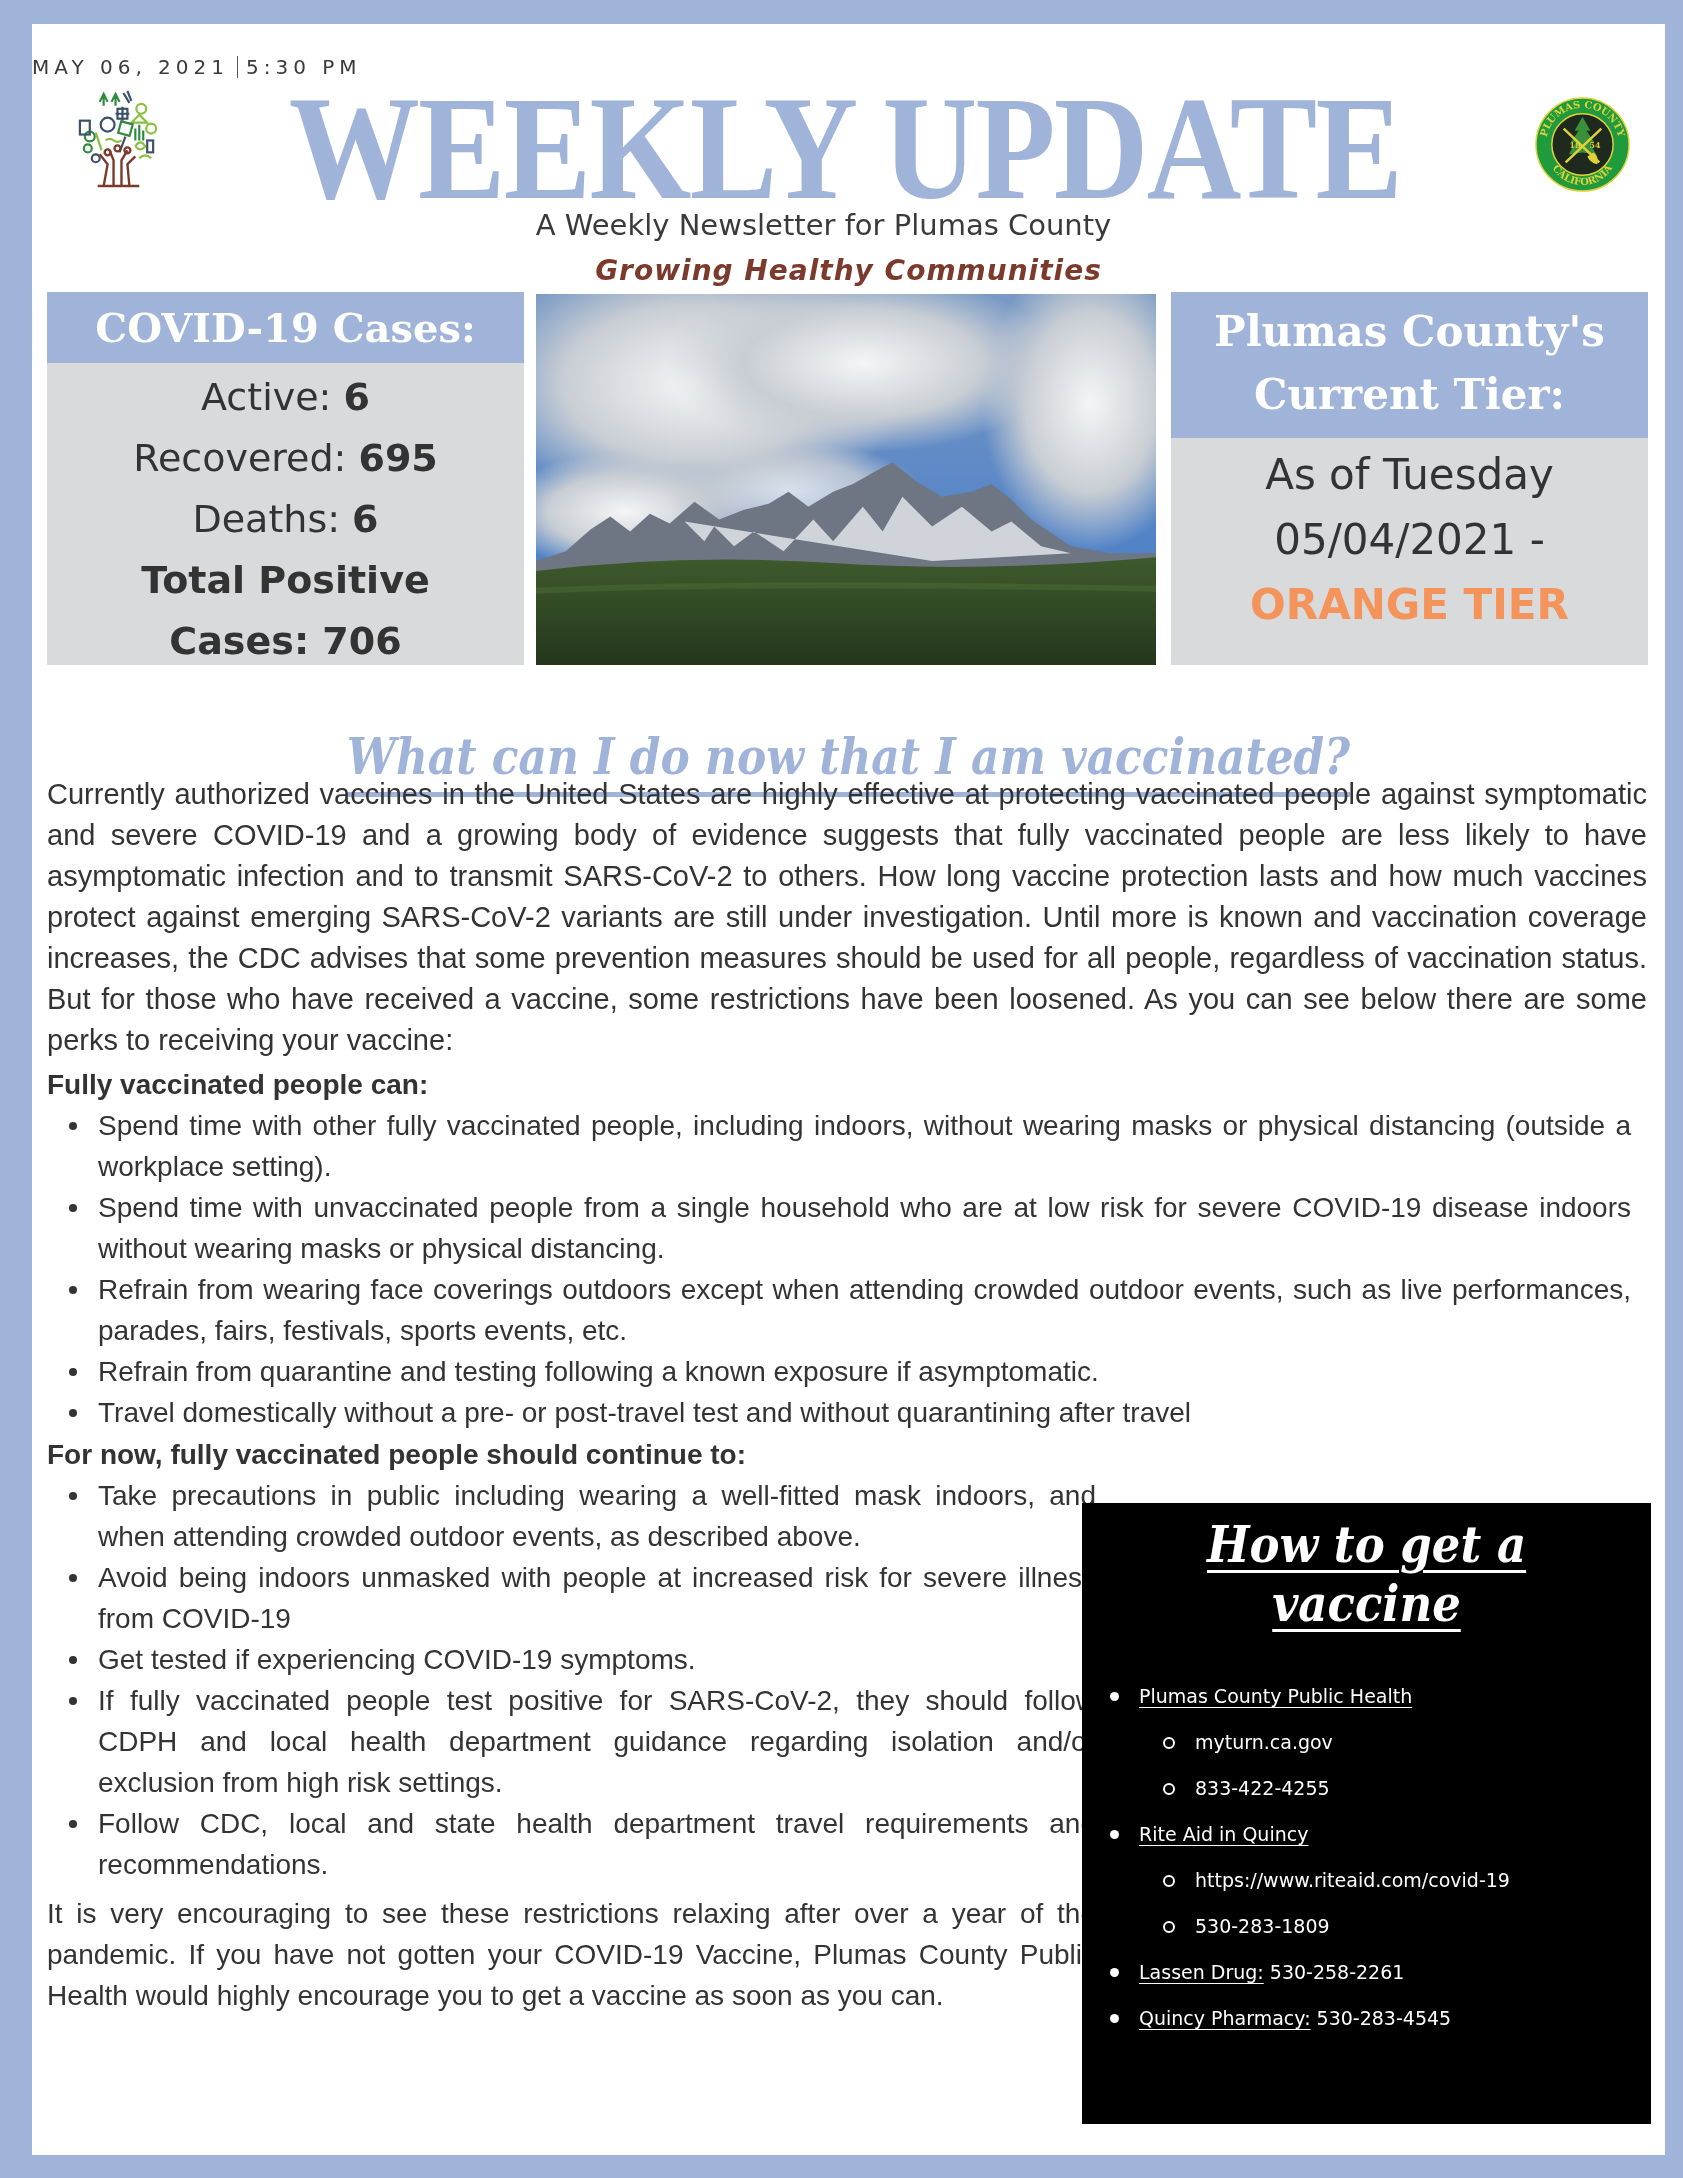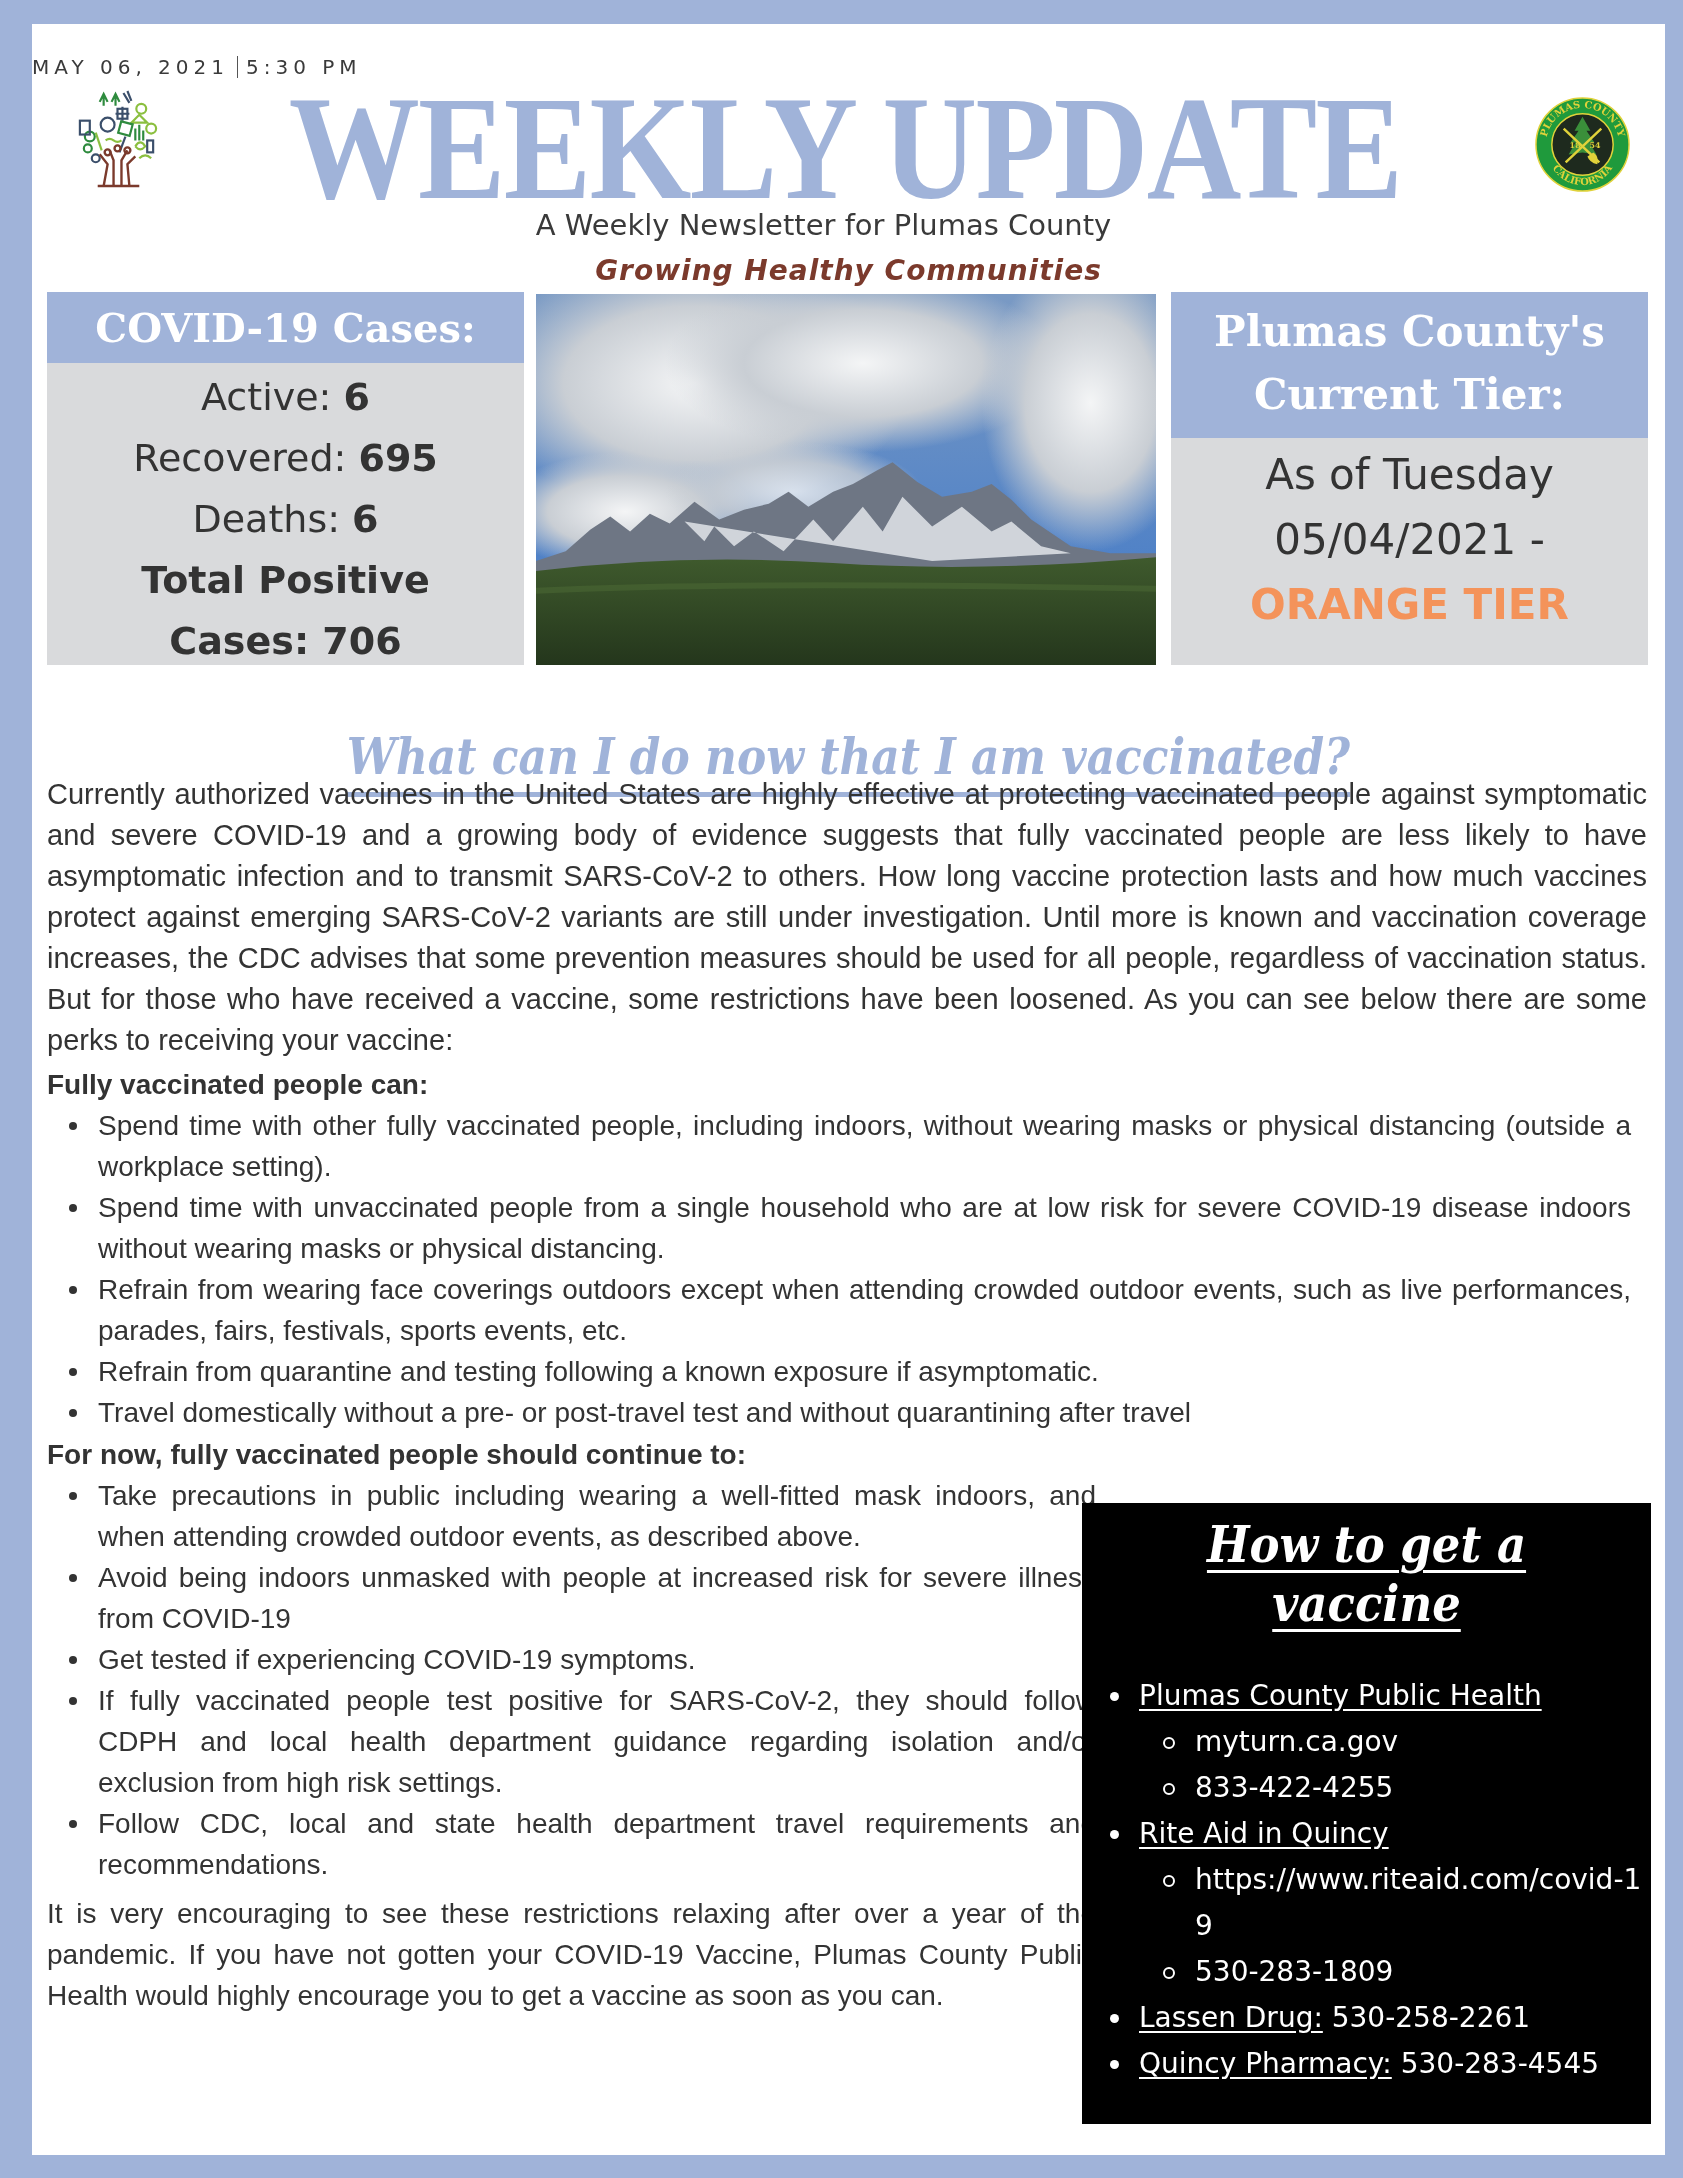--- a/index.html
+++ b/index.html
@@ -133,21 +133,21 @@
   }
   .vax-title {
     text-align: center;
     font-family: "DejaVu Serif", serif;
     font-style: italic;
     font-weight: bold;
     font-size: 50px;
     margin-top: 12px;
   }
   .vax-title span { text-decoration: underline; text-decoration-thickness: 3px; text-underline-offset: 8px; display: inline-block; transform: scaleX(0.9); }
-  .vax-list { margin-top: 40px; font-family: "DejaVu Sans", sans-serif; font-size: 28px; line-height: 46px; list-style: none; }
+  .vax-list { margin-top: 40px; font-family: "DejaVu Sans", sans-serif; font-size: 19px; line-height: 46px; list-style: none; }
   .vax-list > li { position: relative; padding-left: 57px; }
   .vax-list > li::before {
     content: ""; position: absolute; left: 28px; top: 19px;
     width: 9px; height: 9px; border-radius: 50%; background: #fff;
   }
   .vax-list a { color: #fff; text-decoration: underline; text-underline-offset: 4px; }
   .vax-sub { list-style: none; }
   .vax-sub li { position: relative; padding-left: 56px; word-break: break-all; }
   .vax-sub li::before {
     content: ""; position: absolute; left: 24px; top: 18px;

